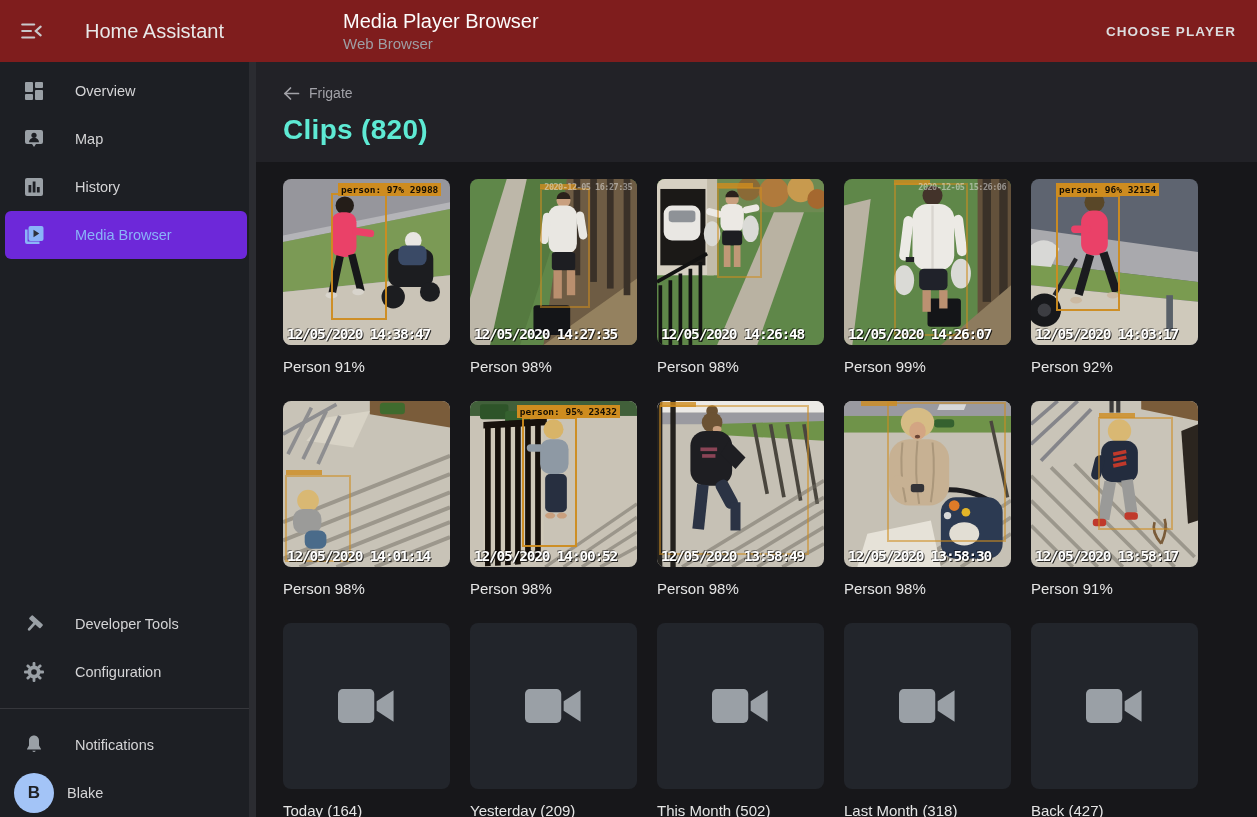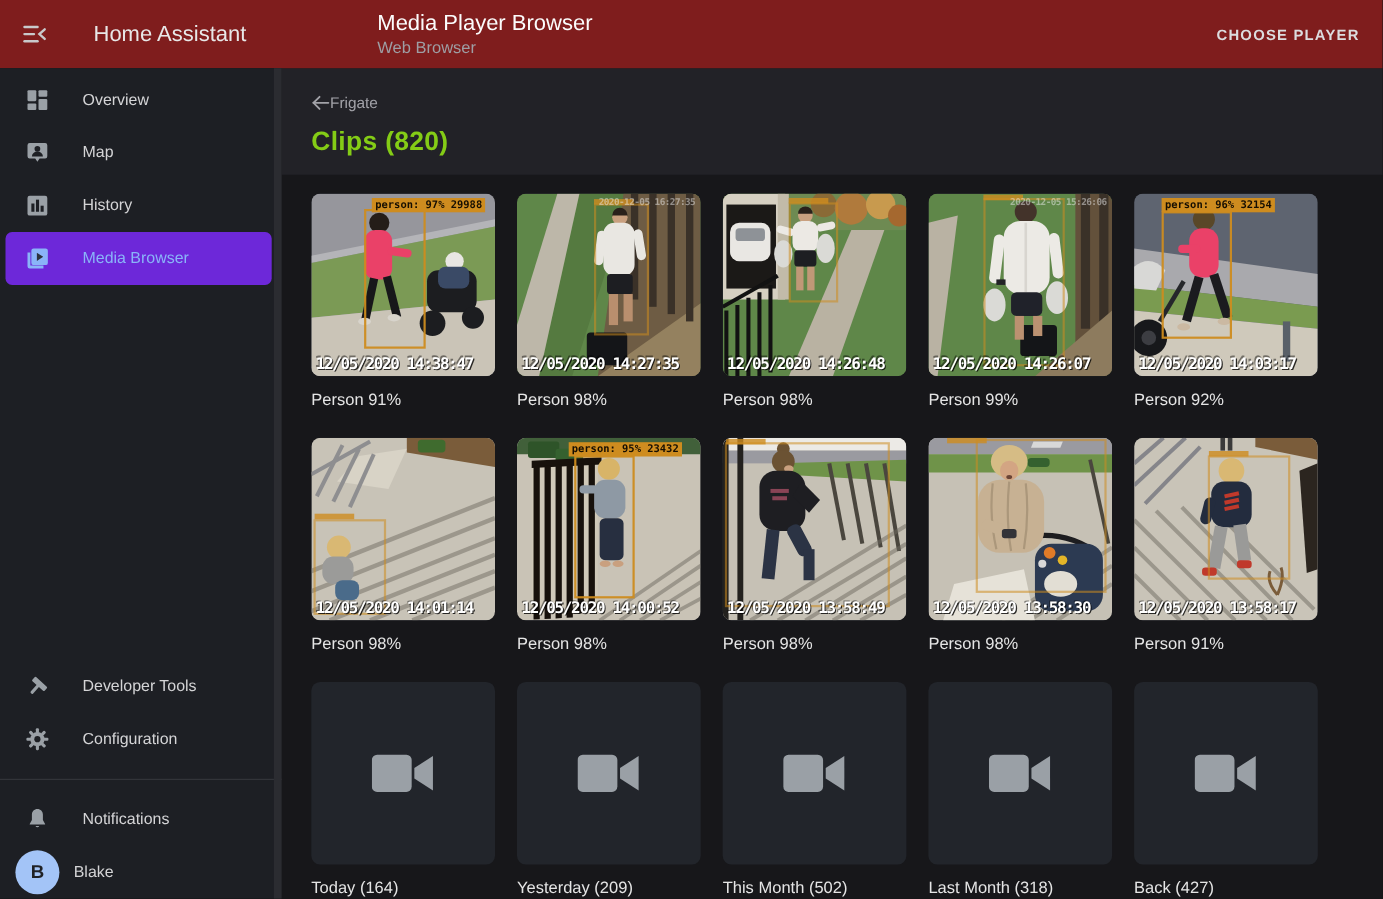--- a/index.html
+++ b/index.html
@@ -26,22 +26,22 @@
   .side-item .ico { width:24px; height:24px; flex:0 0 24px; }
   .side-item.selected { background:#6d28d9; color:#8ab4f8; }
   .side-spacer { flex:1; }
   .side-divider { border-top:1px solid #36373c; margin:12px 0; }
   .avatar { width:40px; height:40px; border-radius:50%; background:#a3c4f7; color:#1f2125; font-size:17px; font-weight:bold; display:flex; align-items:center; justify-content:center; margin-left:-8px; margin-right:-8px; }
   .side-item.user { gap:21px; }
 
   
   main { flex:1; display:flex; flex-direction:column; min-width:0; }
   .main-header { background:#222227; padding:23px 28px 16px 27px; flex:0 0 auto; }
-  .breadcrumb { display:inline-flex; align-items:center; font-size:14px; color:#a2a2a8; cursor:pointer; }
-  .page-title { margin-top:9px; font-size:24px; font-weight:bold; color:#84cc16; letter-spacing:.3px; }
+  .breadcrumb { display:inline-flex; align-items:center; gap:9px; font-size:14px; color:#a2a2a8; cursor:pointer; }
+  .page-title { margin-top:9px; font-size:28px; font-weight:bold; color:#5eead4; letter-spacing:.3px; }
   .content { flex:1; background:#17171a; padding:17px 28px 0 27px; overflow:hidden; }
   .grid { display:grid; grid-template-columns:repeat(5,167px); column-gap:20px; row-gap:26px; }
   .cell { cursor:pointer; }
   .thumb { width:167px; height:166px; border-radius:8px; overflow:hidden; position:relative; background:#202329; }
   .thumb > svg.scene { position:absolute; inset:0; width:100%; height:100%; display:block; }
   .bbox { position:absolute; border:2px solid rgba(206,140,31,.95); }
   .bbox.faint { border-color:rgba(206,140,31,.55); }
   .det-label { position:absolute; background:#ce8c1f; color:#150e02; font:bold 9.5px "DejaVu Sans Mono", monospace; padding:0 3px; line-height:13px; white-space:nowrap; }
   .det-chip { position:absolute; background:rgba(206,140,31,.8); width:36px; height:5px; }
   .ts { position:absolute; left:4px; bottom:3px; font:bold 14.5px "DejaVu Sans Mono", monospace; letter-spacing:-1.2px; color:#fff; white-space:nowrap; text-shadow:1px 1px 0 rgba(0,0,0,.8), -1px -1px 0 rgba(0,0,0,.45); }

